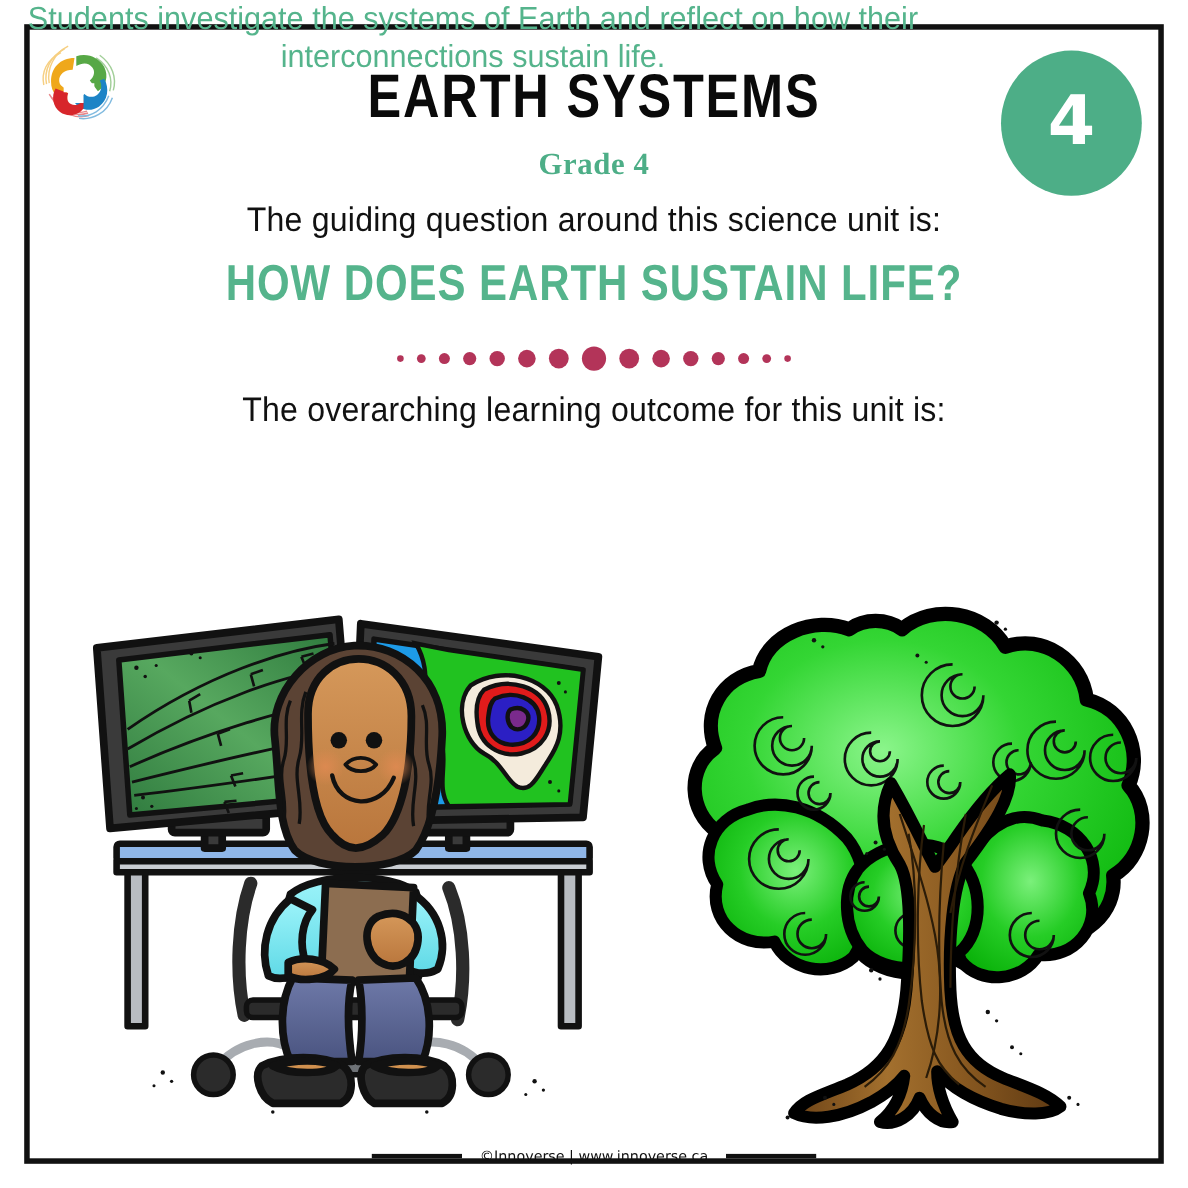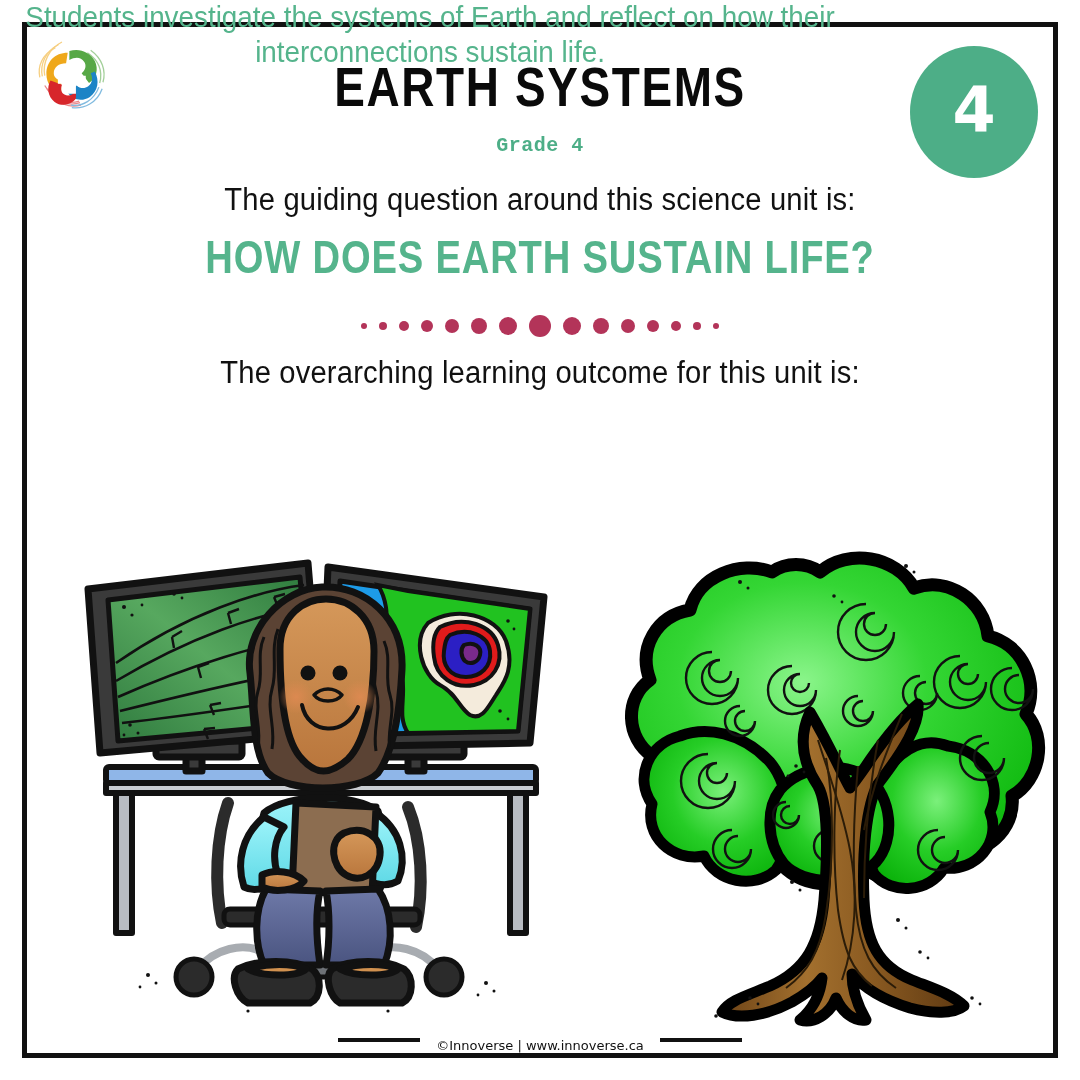--- a/index.html
+++ b/index.html
@@ -22,22 +22,22 @@
               font-family:"DejaVu Sans", sans-serif;letter-spacing:0;
               transform:translateY(-2px);}
 
   
   .center{position:absolute;left:0;width:1080px;text-align:center;}
 
   #title{top:58px;font-family:"Liberation Sans Narrow","Liberation Sans",sans-serif;
          font-weight:700;font-size:56px;letter-spacing:2px;color:#0a0a0a;
          transform:scaleX(.82);transform-origin:50% 50%;line-height:1.05;}
 
-  #grade{top:134px;font-family:Liberation Mono, monospace;font-weight:700;
-         font-size:20px;color:#4DAE87;letter-spacing:.5px;}
+  #grade{top:134px;font-family:Liberation Serif, serif;font-weight:700;
+         font-size:28px;color:#4DAE87;letter-spacing:.5px;}
 
   #lead1{top:182px;font-family:"Liberation Sans Narrow","Liberation Sans",sans-serif;
          font-size:31px;color:#111;transform:scaleX(.94);letter-spacing:.2px;}
 
   #question{top:232px;font-family:"Liberation Sans Narrow","Liberation Sans",sans-serif;
             font-weight:700;font-size:46px;color:#55B48C;letter-spacing:1px;
             transform:scaleX(.83);line-height:1.1;}
 
   
   #dots{position:absolute;left:0;width:1080px;top:312px;height:28px;
@@ -46,21 +46,21 @@
 
   #lead2{top:355px;font-family:"Liberation Sans Narrow","Liberation Sans",sans-serif;
          font-size:31px;color:#111;transform:scaleX(.94);letter-spacing:.2px;}
 
   #outcome{top:413px;left:110px;width:860px;text-align:center;
            font-family:"Liberation Sans Narrow","Liberation Sans",sans-serif;
            font-size:29px;color:#55B48C;line-height:1.22;transform:scaleX(.96);}
 
   
   #footer{position:absolute;left:0;width:1080px;top:1038px;height:26px;
-          display:flex;justify-content:center;gap:16px;}
+          display:flex;align-items:center;justify-content:center;gap:16px;}
   #footer .rule{width:82px;height:4px;background:#111;display:block;}
   #footer .txt{font-family:"DejaVu Sans",sans-serif;font-size:13px;color:#111;
                white-space:nowrap;}
 
   
   #art-student{position:absolute;left:78px;top:545px;width:490px;height:480px;}
   #art-tree{position:absolute;left:620px;top:500px;width:450px;height:545px;}
   svg{display:block;overflow:visible;}
 </style>
 </head>

